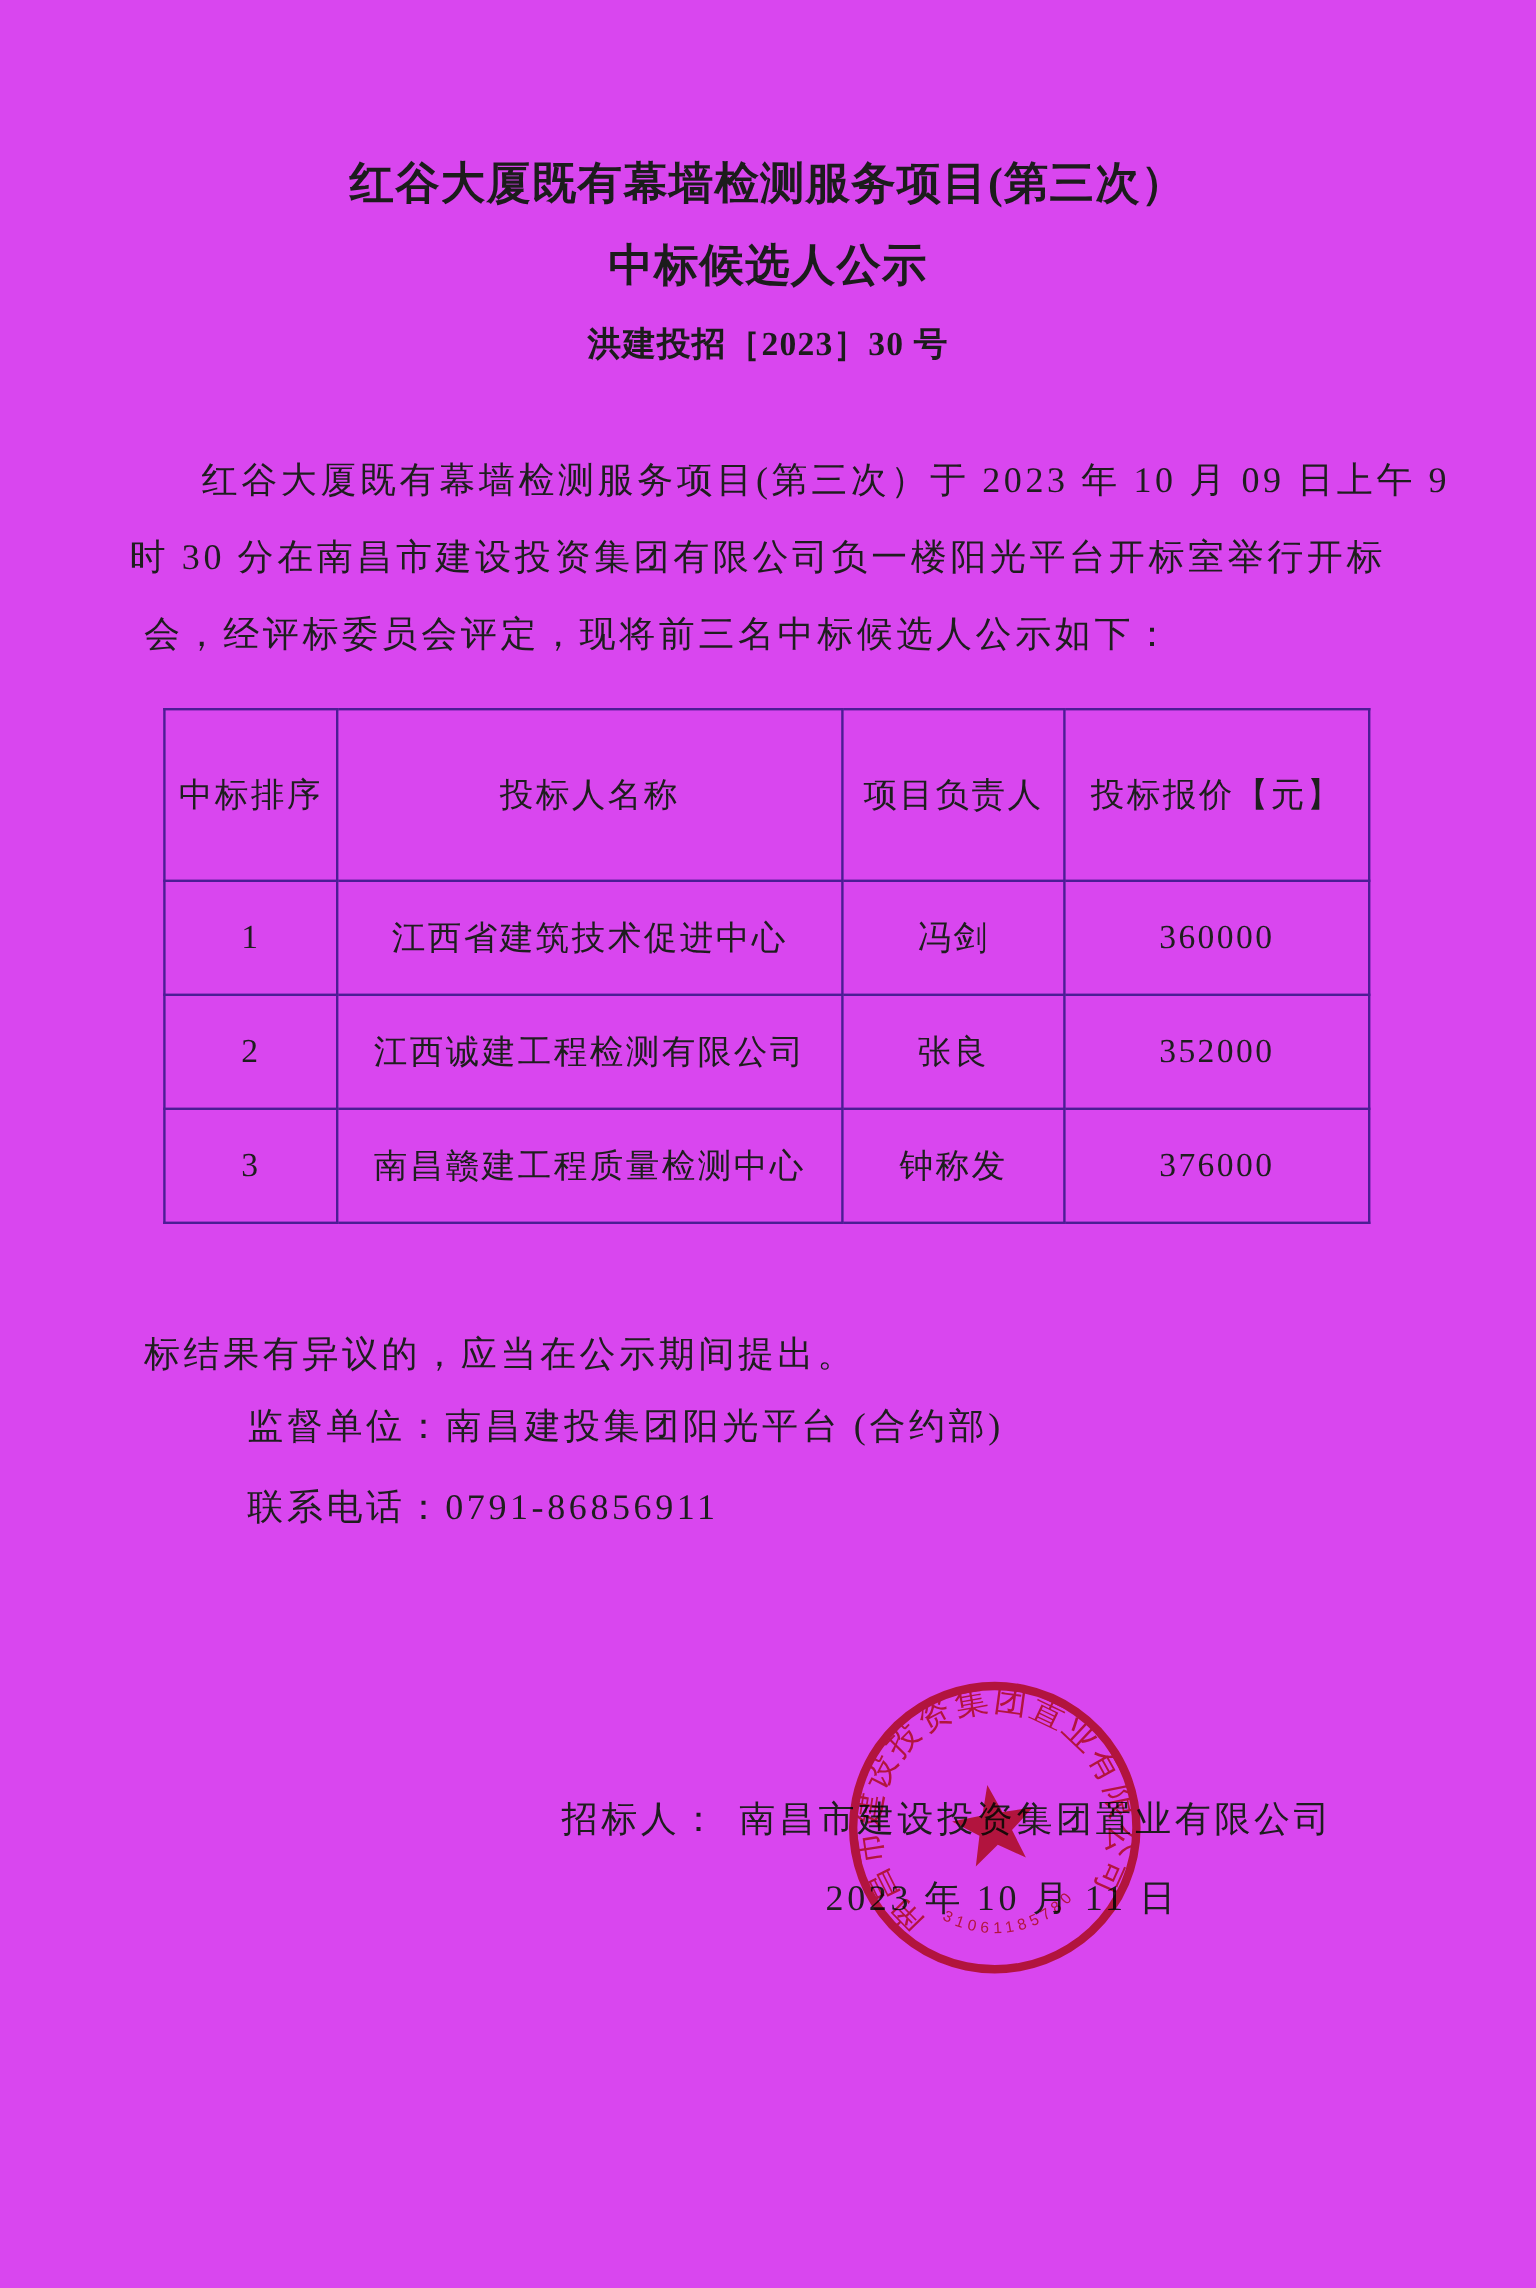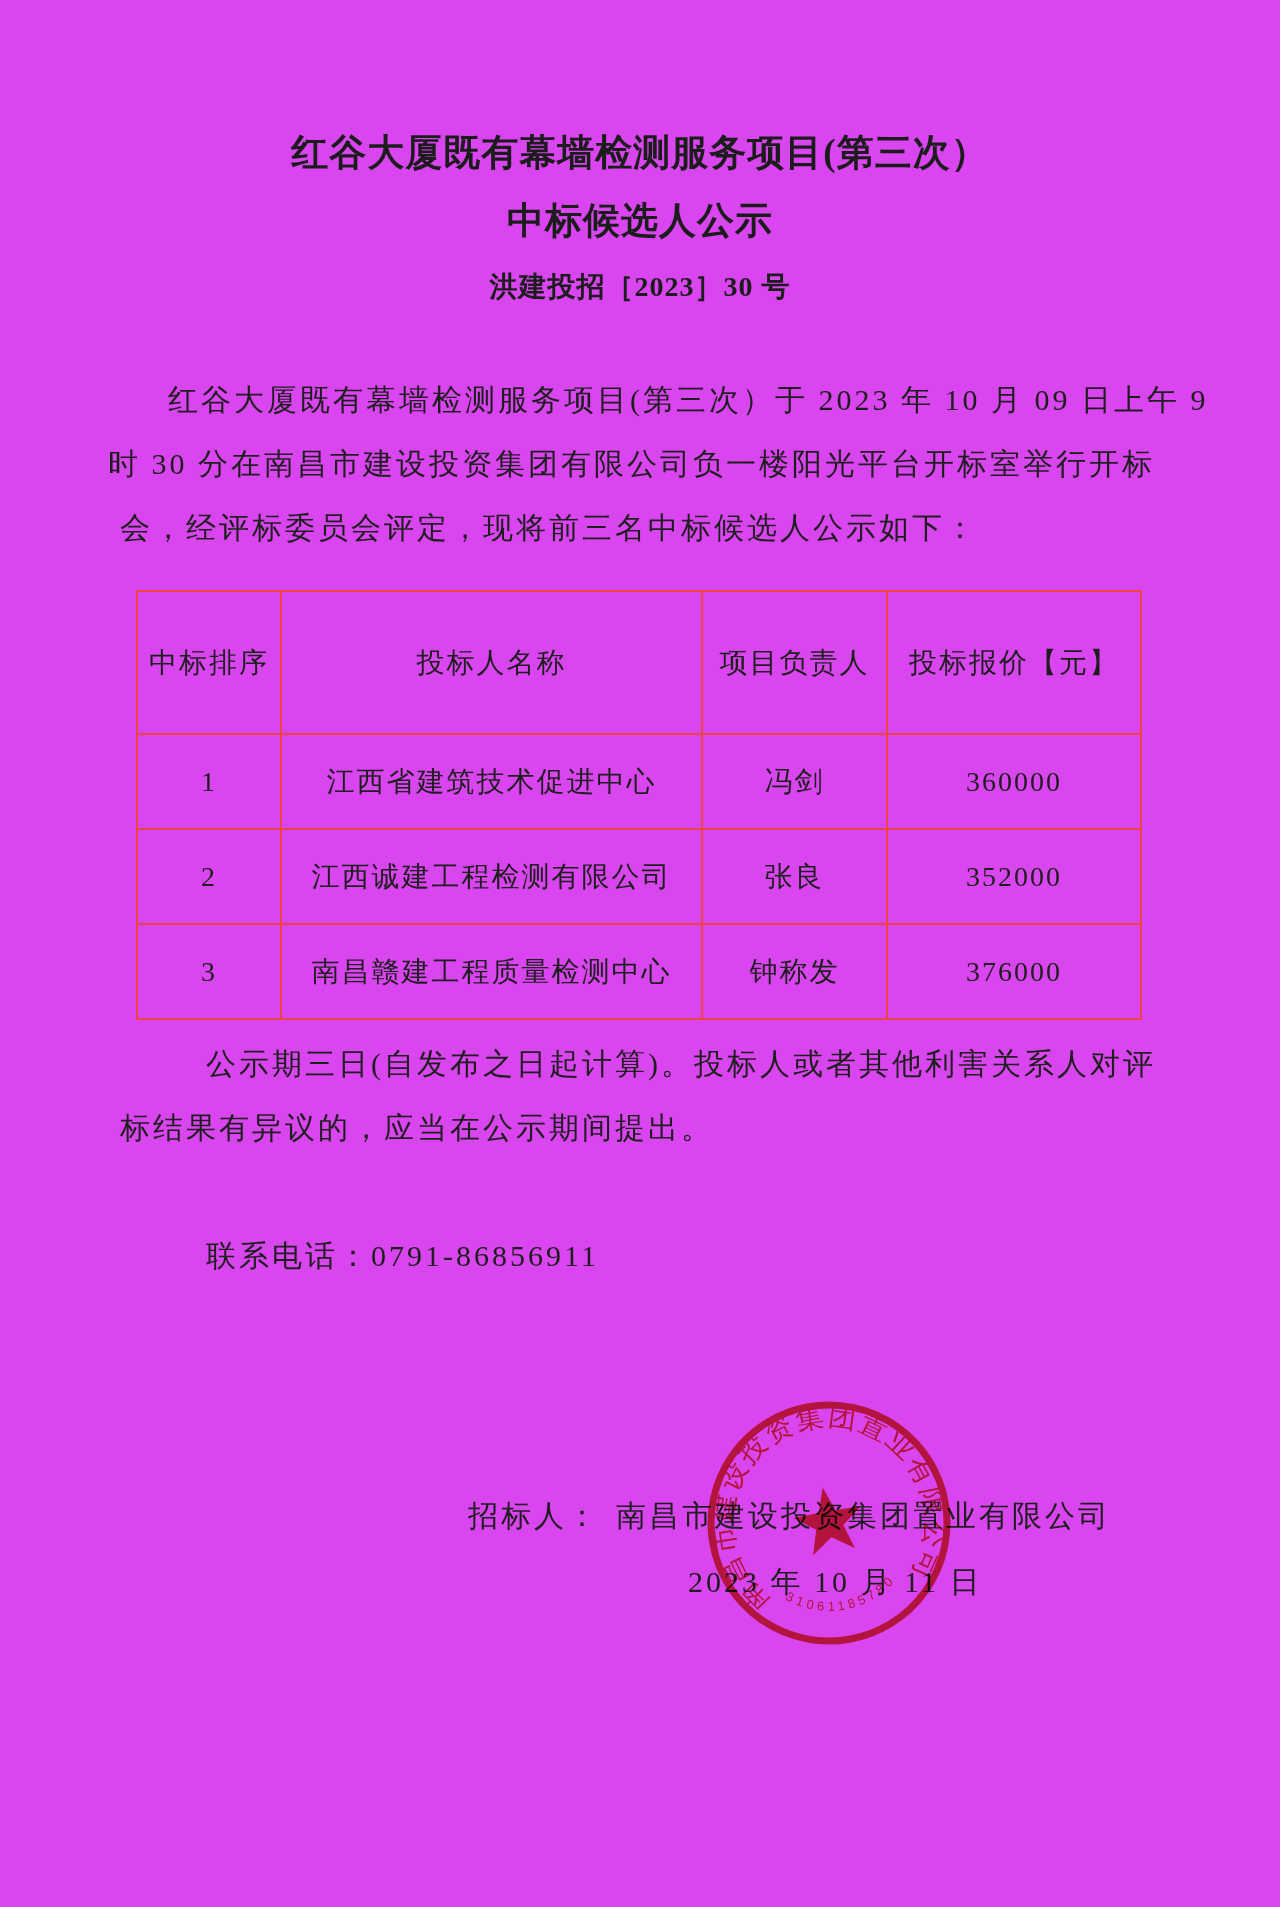--- a/index.html
+++ b/index.html
@@ -10,21 +10,21 @@
   }
   .center-line { position:absolute; left:0; width:1280px; text-align:center; white-space:nowrap; }
   .doc-title { font-size:37px; font-weight:700; letter-spacing:1px; }
   .doc-number { font-size:28px; font-weight:700; letter-spacing:1px; }
   .body-line { position:absolute; font-size:30px; letter-spacing:3px; white-space:nowrap; color:#1e1e1e; }
   .bid-table {
     position:absolute; left:136px; top:590px; width:1004px;
     border-collapse:collapse; table-layout:fixed;
   }
   .bid-table td {
-    border:2px solid #ef4444; text-align:center; vertical-align:middle;
+    border:2px solid #4c1d95; text-align:center; vertical-align:middle;
     font-size:28px; letter-spacing:2px; color:#1e1e1e;
     font-family:"Liberation Serif", serif;
   }
   .bid-table tr.hdr td { height:143px; }
   .bid-table tr.row td { height:95px; }
   .col-rank  { width:144px; }
   .col-bidder{ width:421px;border-radius:12px; }
   .col-mgr   { width:185px; }
   .col-price { width:254px; }
   .price-cell { letter-spacing:1px; }
@@ -70,23 +70,23 @@
     </tr>
     <tr class="row">
       <td>3</td>
       <td>南昌赣建工程质量检测中心</td>
       <td>钟称发</td>
       <td class="price-cell">376000</td>
     </tr>
   </tbody>
     </table>
 
-  <div class="body-line" style="left:206px; top:1044px;">公示期三日(自发布之日起计算)。投标人或者其他利害关系人对评</div>
   <div class="body-line" style="left:120px; top:1108px;">标结果有异议的，应当在公示期间提出。</div>
 
+  <div class="body-line" style="left:206px; top:1168px;">监督单位：南昌建投集团阳光平台 (合约部)</div>
   <div class="body-line" style="left:206px; top:1236px;">联系电话：0791-86856911</div>
 
   <div class="body-line tenderer-line" style="left:468px; top:1496px;">
     <span>招标人：</span>
     <span>南昌市建设投资集团置业有限公司</span>
   </div>
   <div class="body-line" style="left:688px; top:1562px;">2023 年 10 月 11 日</div>
 
   <svg class="seal" viewBox="0 0 272 272">
     <defs>

